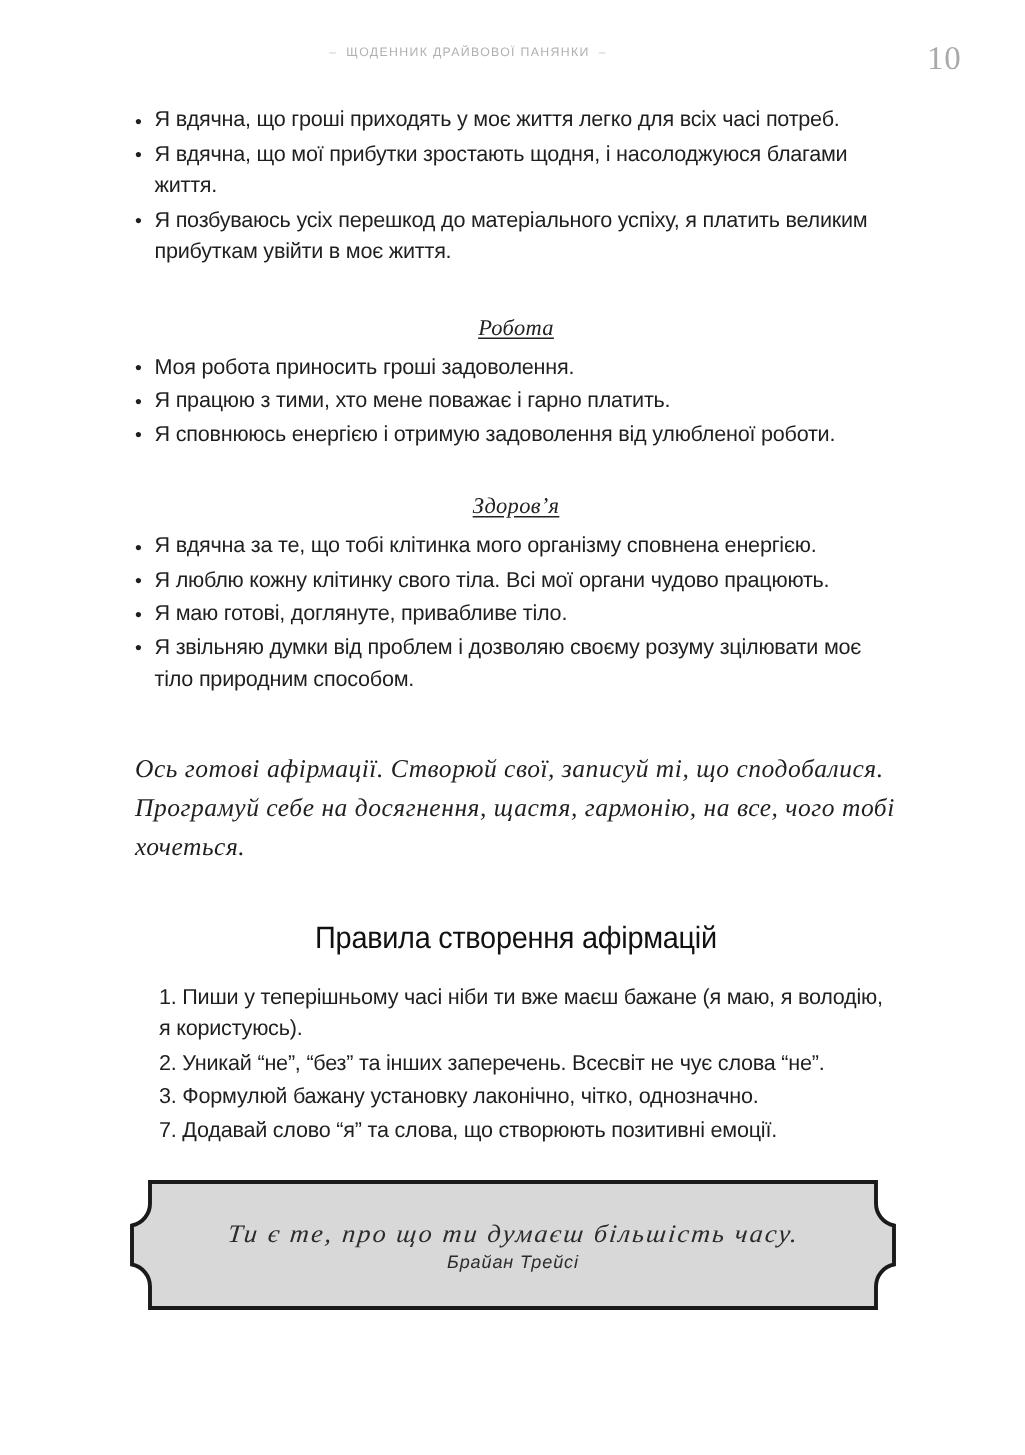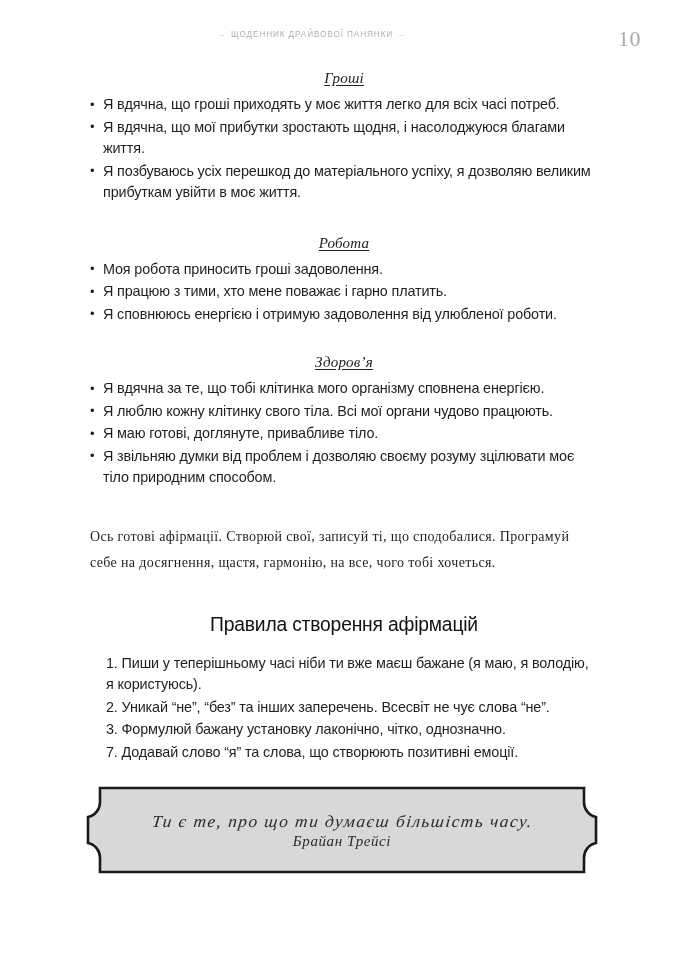--- a/index.html
+++ b/index.html
@@ -89,21 +89,22 @@
     color: #1f1f1f;
   }
 
   .sec-gap-money { height: 30px; }
   .sec-gap-work  { height: 28px; }
   .sec-gap-after { height: 34px; }
 
   
   .note {
     font-family: "Liberation Serif", serif;
-    font-size: 14px;
+    font-style: italic;
+    font-size: 17px;
     line-height: 26px;
     color: #1f1f1f;
     letter-spacing: 0.35px;
     margin: 0;
   }
 
   
   .rules-heading {
     text-align: center;
     font-family: "Liberation Sans", sans-serif;
@@ -159,47 +160,46 @@
     font-family: "Liberation Serif", serif;
     font-style: italic;
     font-size: 17.5px;
     color: #2b2b2b;
     letter-spacing: 1.4px;
     transform: skewX(-6deg) scaleY(0.96);
     white-space: nowrap;
     margin-bottom: 1px;
   }
   .quote-author {
-    font-family: Liberation Serif, serif;
-    font-style: italic;
-    font-size: 15px;
+    font-family: Liberation Sans, sans-serif;
+    font-style: italic;
+    font-size: 12px;
     color: #2b2b2b;
     letter-spacing: 0.6px;
     white-space: nowrap;
   }
 </style>
 </head>
 <body>
 
 <div class="page">
 
   <div class="running-head">
     <span class="dash">–</span><span>ЩОДЕННИК ДРАЙВОВОЇ ПАНЯНКИ</span><span class="dash">–</span>
   </div>
 
   <div class="folio">10</div>
 
   <div class="content">
 
     <div>
-      <div class="sec-title">Гроші</div>
       <ul class="aff-list">
         <li><span class="bullet">•</span><span>Я вдячна, що гроші приходять у моє життя легко для всіх часі потреб.</span></li>
         <li><span class="bullet">•</span><span>Я вдячна, що мої прибутки зростають щодня, і насолоджуюся благами життя.</span></li>
-        <li><span class="bullet">•</span><span>Я позбуваюсь усіх перешкод до матеріального успіху, я дозволяю великим прибуткам увійти в моє життя.</span></li>
+        <li><span class="bullet">•</span><span>Я позбуваюсь усіх перешкод до матеріального успіху, я платить великим прибуткам увійти в моє життя.</span></li>
       </ul>
     </div>
 
     <div class="sec-gap-money"></div>
 
     <div>
       <div class="sec-title">Робота</div>
       <ul class="aff-list">
         <li><span class="bullet">•</span><span>Моя робота приносить гроші задоволення.</span></li>
         <li><span class="bullet">•</span><span>Я працюю з тими, хто мене поважає і гарно платить.</span></li>

